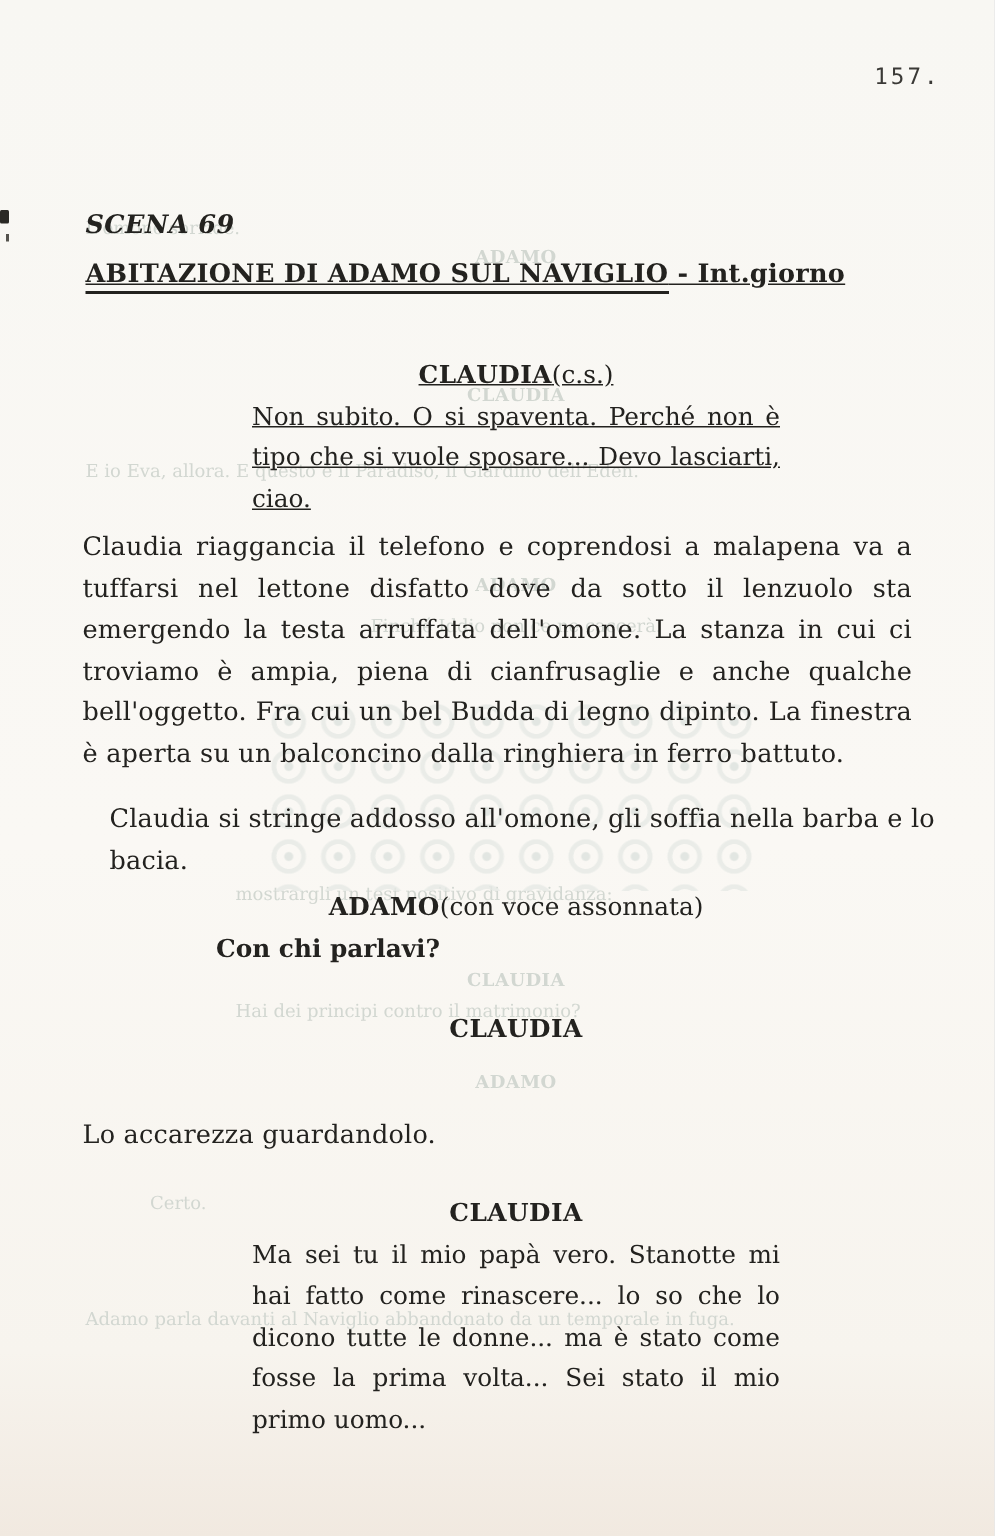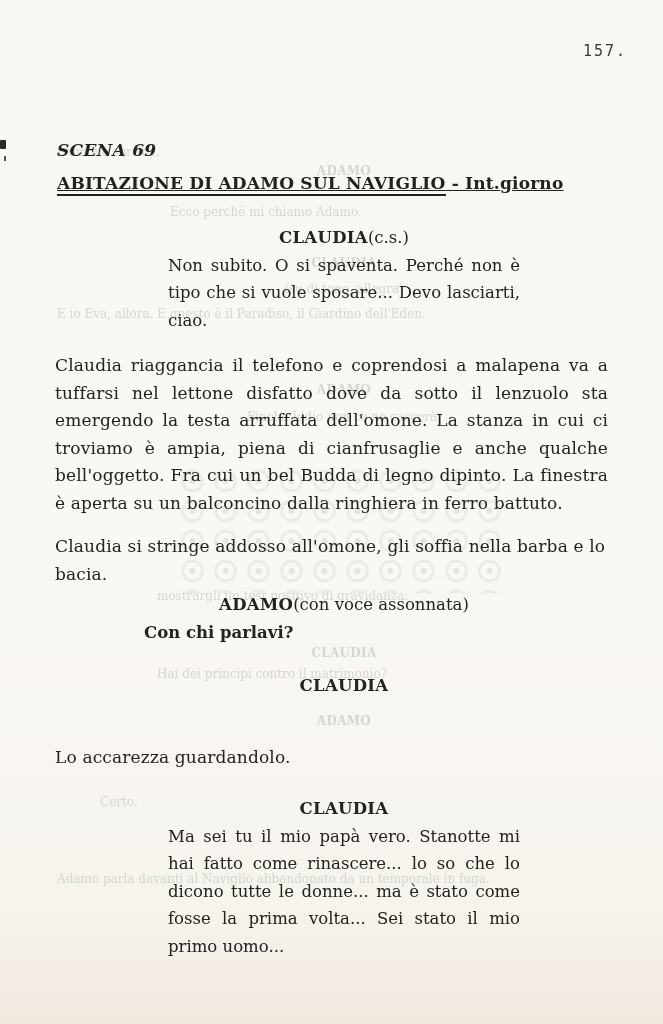--- a/index.html
+++ b/index.html
@@ -25,33 +25,33 @@
   .scene-title{
     position:absolute;left:57px;top:173px;
     font-size:17px;font-weight:bold;letter-spacing:.2px;white-space:nowrap;text-decoration:underline;
   }
   .scene-title .underlined{border-bottom:2px solid #23221f;padding-bottom:1px;}
   .cue{position:absolute;width:352px;font-size:16.5px;line-height:27.5px;}
   .cue .name-line{text-align:center;}
   .cue .char-name{font-weight:bold;letter-spacing:.3px;}
   .cue .paren{font-weight:normal;}
   .cue .dialogue{text-align:justify;}
-  .cue-1{left:168px;top:224px;}
+  .cue-1{left:168px;top:236px;text-decoration:underline;}
   .cue-2{left:168px;top:591px;}
   .cue-2 .dialogue{margin-left:-24px;font-weight:bold;}
   .cue-3{left:168px;top:672px;}
   .cue-3 .dialogue{margin-left:-17px;}
   .cue-4{left:168px;top:795px;}
   .action{
     position:absolute;left:55px;width:553px;
     font-size:17px;line-height:27.6px;text-align:justify;
     letter-spacing:.15px;
   }
   .action-1{top:352px;}
-  .action-2{top:533px;width:575px;text-align:left;}
+  .action-2{top:533px;width:575px;text-align:left;margin-left:18px;}
   .action-3{top:744px;text-align:left;}
   
   .ghost{
     position:absolute;color:#d2d7d1;font-size:12px;line-height:27.5px;
     white-space:nowrap;
   }
   .ghost.bold{font-weight:bold;letter-spacing:.3px;}
   .ghost.center{left:168px;width:352px;text-align:center;}
   .ghost.wrap{white-space:normal;text-align:justify;}
   .g1{left:57px;top:139px;}
@@ -85,23 +85,21 @@
     box-shadow: 2px 14px 0 -2px #55534e, 1px 22px 0 -3px #77746d;
   }
 </style>
 </head>
 <body>
 
 <div class="page">
 
   <div class="ghost g1">L'omone sorride.</div>
   <div class="ghost g2 bold center">ADAMO</div>
-  <div class="ghost g3">Ecco perché mi chiamo Adamo.</div>
   <div class="ghost g4 bold center">CLAUDIA</div>
-  <div class="ghost g5 center">(su di tono, allegra)</div>
   <div class="ghost g6 wrap">E io Eva, allora. E questo è il Paradiso, il Giardino dell'Eden.</div>
   <div class="ghost g7 bold center">ADAMO</div>
   <div class="ghost g8 center">Finché Iddio non ce ne caccerà.</div>
   <div class="ghost g9">mostrargli un test positivo di gravidanza:</div>
   <div class="ghost g10 bold center">CLAUDIA</div>
   <div class="ghost g11">Hai dei principi contro il matrimonio?</div>
   <div class="ghost g12 bold center">ADAMO</div>
   <div class="ghost g13">Certo.</div>
   <div class="ghost g14 wrap">Adamo parla davanti al Naviglio abbandonato da un temporale in fuga.</div>
 

